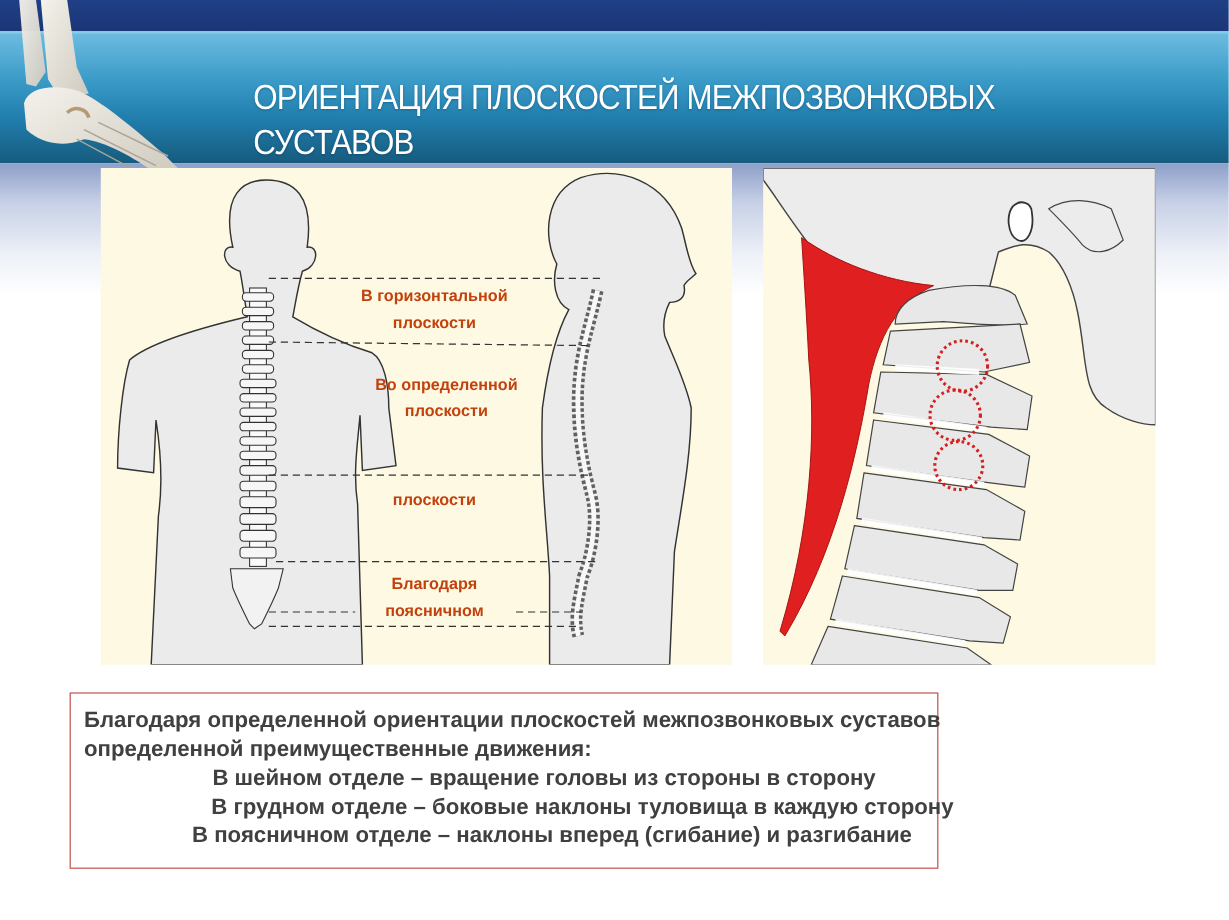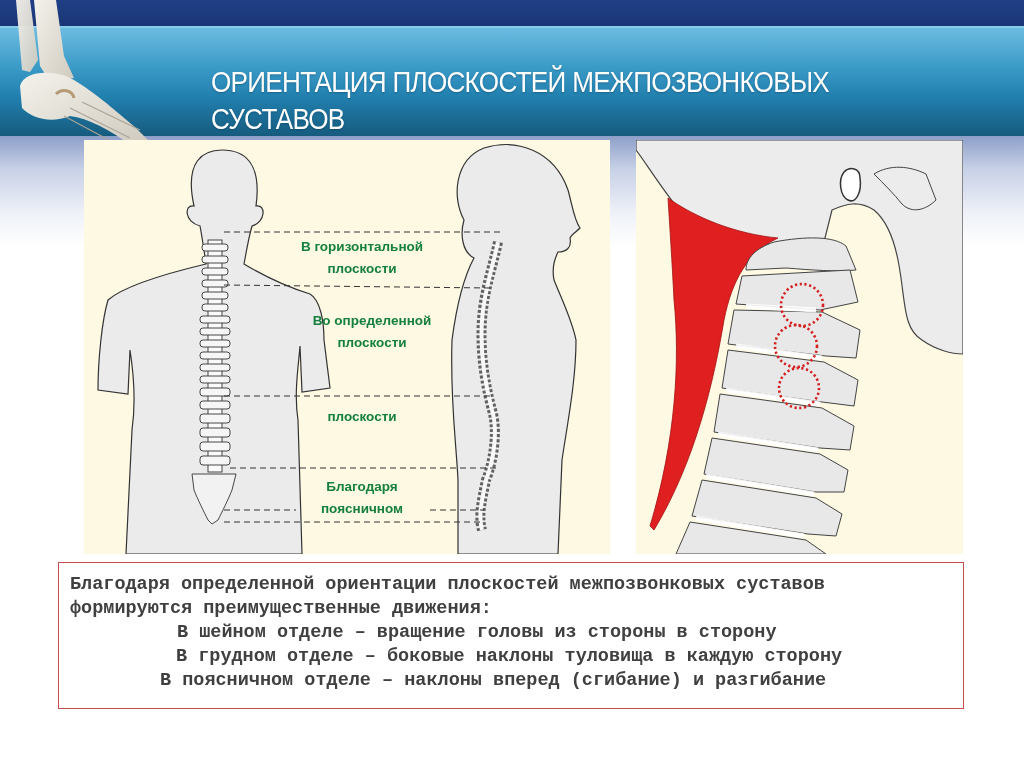--- a/index.html
+++ b/index.html
@@ -22,24 +22,24 @@
     text-shadow:0 1px 2px rgba(0,40,70,0.35); }
   .title div { white-space:nowrap; }
   
   .foot { position:absolute; left:0; top:0; width:150px; height:150px; }
   
   .panel { position:absolute; background:#fdf9e3; overflow:hidden; }
   .panel-left { left:84px; top:140px; width:526px; height:414px; }
   .panel-right { left:636px; top:140px; width:327px; height:414px; }
   .panel svg { position:absolute; left:0; top:0; }
   .plane-label { position:absolute; width:180px; text-align:center; font-weight:bold;
-    font-size:13.5px; line-height:22px; color:#15803d; }
+    font-size:13.5px; line-height:22px; color:#c2410c; }
   
-  .summary { position:absolute; left:58px; top:562px; width:906px; height:147px;
-    border:1.5px solid #c0504d; box-sizing:border-box; background:#ffffff;font-family:Liberation Mono, monospace; }
+  .summary { position:absolute; left:58px; top:577px; width:724px; height:147px;
+    border:1.5px solid #c0504d; box-sizing:border-box; background:#ffffff; }
   .summary p { margin:0; font-weight:bold; color:#404040; font-size:18.5px; line-height:24px; white-space:nowrap; }
   .summary .intro { position:absolute; left:11px; top:10px; }
   .summary .item { position:absolute; left:101px; }
 </style>
 </head>
 <body>
 
 <div class="hdr">
   <div class="hdr-top"></div>
   <div class="hdr-band"></div>
@@ -161,18 +161,18 @@
       <circle cx="166" cy="165" r="21"></circle>
       <circle cx="160" cy="206" r="21"></circle>
       <circle cx="163" cy="248" r="20"></circle>
     </g>
   </svg>
 </div>
 
 <div class="summary">
   <p class="intro">
     <span>Благодаря определенной ориентации плоскостей межпозвонковых суставов</span><br>
-    <span>формируются преимущественные движения:</span>
+    <span>определенной преимущественные движения:</span>
   </p>
   <p class="item" style="top:58px;margin-left:17px;">В шейном отделе – вращение головы из стороны в сторону</p>
   <p class="item" style="top:82px;margin-left:16px;">В грудном отделе – боковые наклоны туловища в каждую сторону</p>
   <p class="item" style="top:106px;text-align:right;">В поясничном отделе – наклоны вперед (сгибание) и разгибание</p>
 </div>
 
 </body></html>

